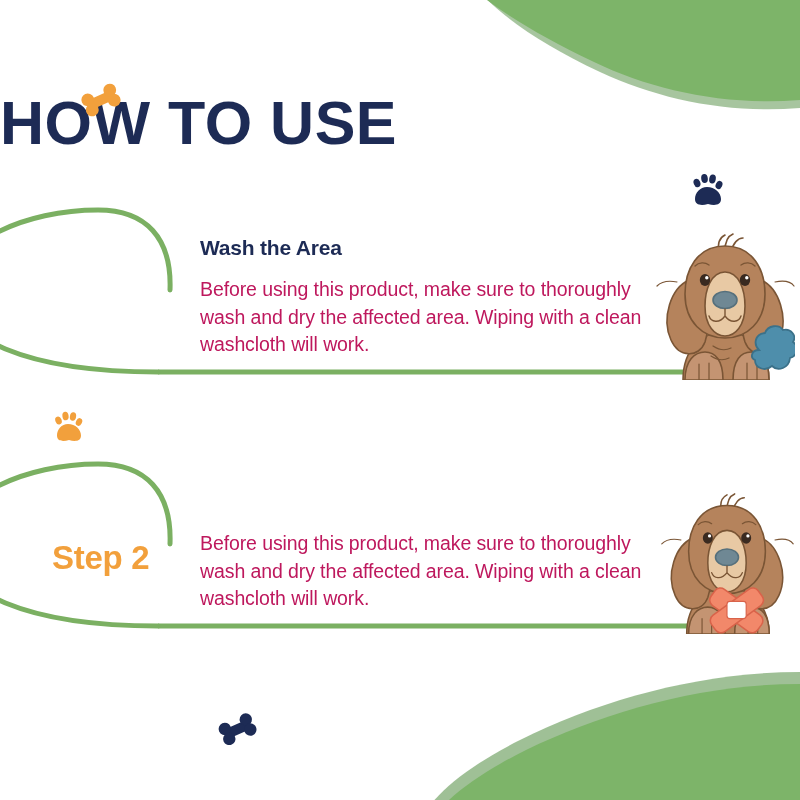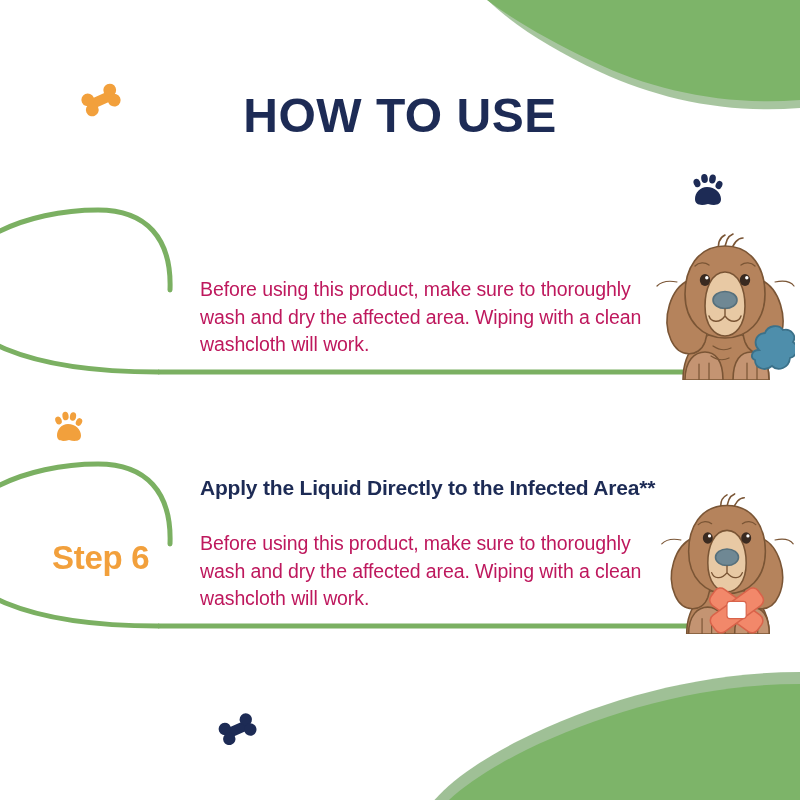--- a/index.html
+++ b/index.html
@@ -29,22 +29,22 @@
     width: 800px; height: 800px;
     pointer-events: none;
   }
 
   
   .title {
     position: absolute;
     left: 0;
     top: 88px;
     width: 800px;
-    text-align: center;
-    font-size: 48px;
+    text-align: left;
+    font-size: 61px;
     font-weight: 700;
     letter-spacing: 0.5px;
     color: #1d2b55;
     font-family: "Liberation Sans", sans-serif;
   }
 
   
   .step-art {
     position: absolute;
     pointer-events: none;
@@ -126,20 +126,21 @@
 
   <svg class="step-art" id="step1-art" viewBox="0 0 760 185">
     <path d="M 228 174 L 760 174" fill="none" stroke="#7bb062" stroke-width="5" stroke-linecap="butt"></path>
     <path d="M 228 174
              C 96 174 22 140 22 92
              C 22 44 96 12 168 12
              C 216 12 242 40 240 92" fill="none" stroke="#7bb062" stroke-width="5" stroke-linecap="round"></path>
   </svg>
 
 
+  <div class="step-heading" id="step1-head">Wash the Area</div>
 
   <div class="step-body" id="step1-body">Before using this product, make sure to thoroughly wash and dry the affected area. Wiping with a clean washcloth will work.</div>
 
   <svg class="step-art" id="step1-dog" viewBox="0 0 140 148">
     <g stroke="#7a5535" stroke-width="1.6" stroke-linejoin="round" stroke-linecap="round">
 
       <path d="M64 20 C 62 10 66 5 70 3" fill="none"></path>
       <path d="M70 19 C 70 9 73 4 78 2" fill="none"></path>
       <path d="M76 20 C 78 11 83 6 88 6" fill="none"></path>
 
@@ -185,23 +186,22 @@
   </svg>
 
   <svg class="step-art" id="step2-art" viewBox="0 0 760 185">
     <path d="M 228 174 L 760 174" fill="none" stroke="#7bb062" stroke-width="5" stroke-linecap="butt"></path>
     <path d="M 228 174
              C 96 174 22 140 22 92
              C 22 44 96 12 168 12
              C 216 12 242 40 240 92" fill="none" stroke="#7bb062" stroke-width="5" stroke-linecap="round"></path>
   </svg>
 
-  <div class="step-label" id="step2-label">Step 6</div>
-
-  <div class="step-heading" id="step2-head">Apply the Liquid Directly to the Infected Area**</div>
+  <div class="step-label" id="step2-label">Step 2</div>
+
 
   <div class="step-body" id="step2-body">Before using this product, make sure to thoroughly wash and dry the affected area. Wiping with a clean washcloth will work.</div>
 
   <svg class="step-art" id="step2-dog" viewBox="0 0 140 148">
     <g stroke="#7a5535" stroke-width="1.6" stroke-linejoin="round" stroke-linecap="round">
       <path d="M64 20 C 62 10 66 5 70 3" fill="none"></path>
       <path d="M70 19 C 70 9 73 4 78 2" fill="none"></path>
       <path d="M76 20 C 78 11 83 6 88 6" fill="none"></path>
       <path d="M28 148 C 28 116 48 100 70 100 C 92 100 114 116 114 148 Z" fill="#b5835c"></path>
       <path d="M30 148 C 30 128 40 120 50 120 C 60 120 68 128 68 148 Z" fill="#c49472"></path>

